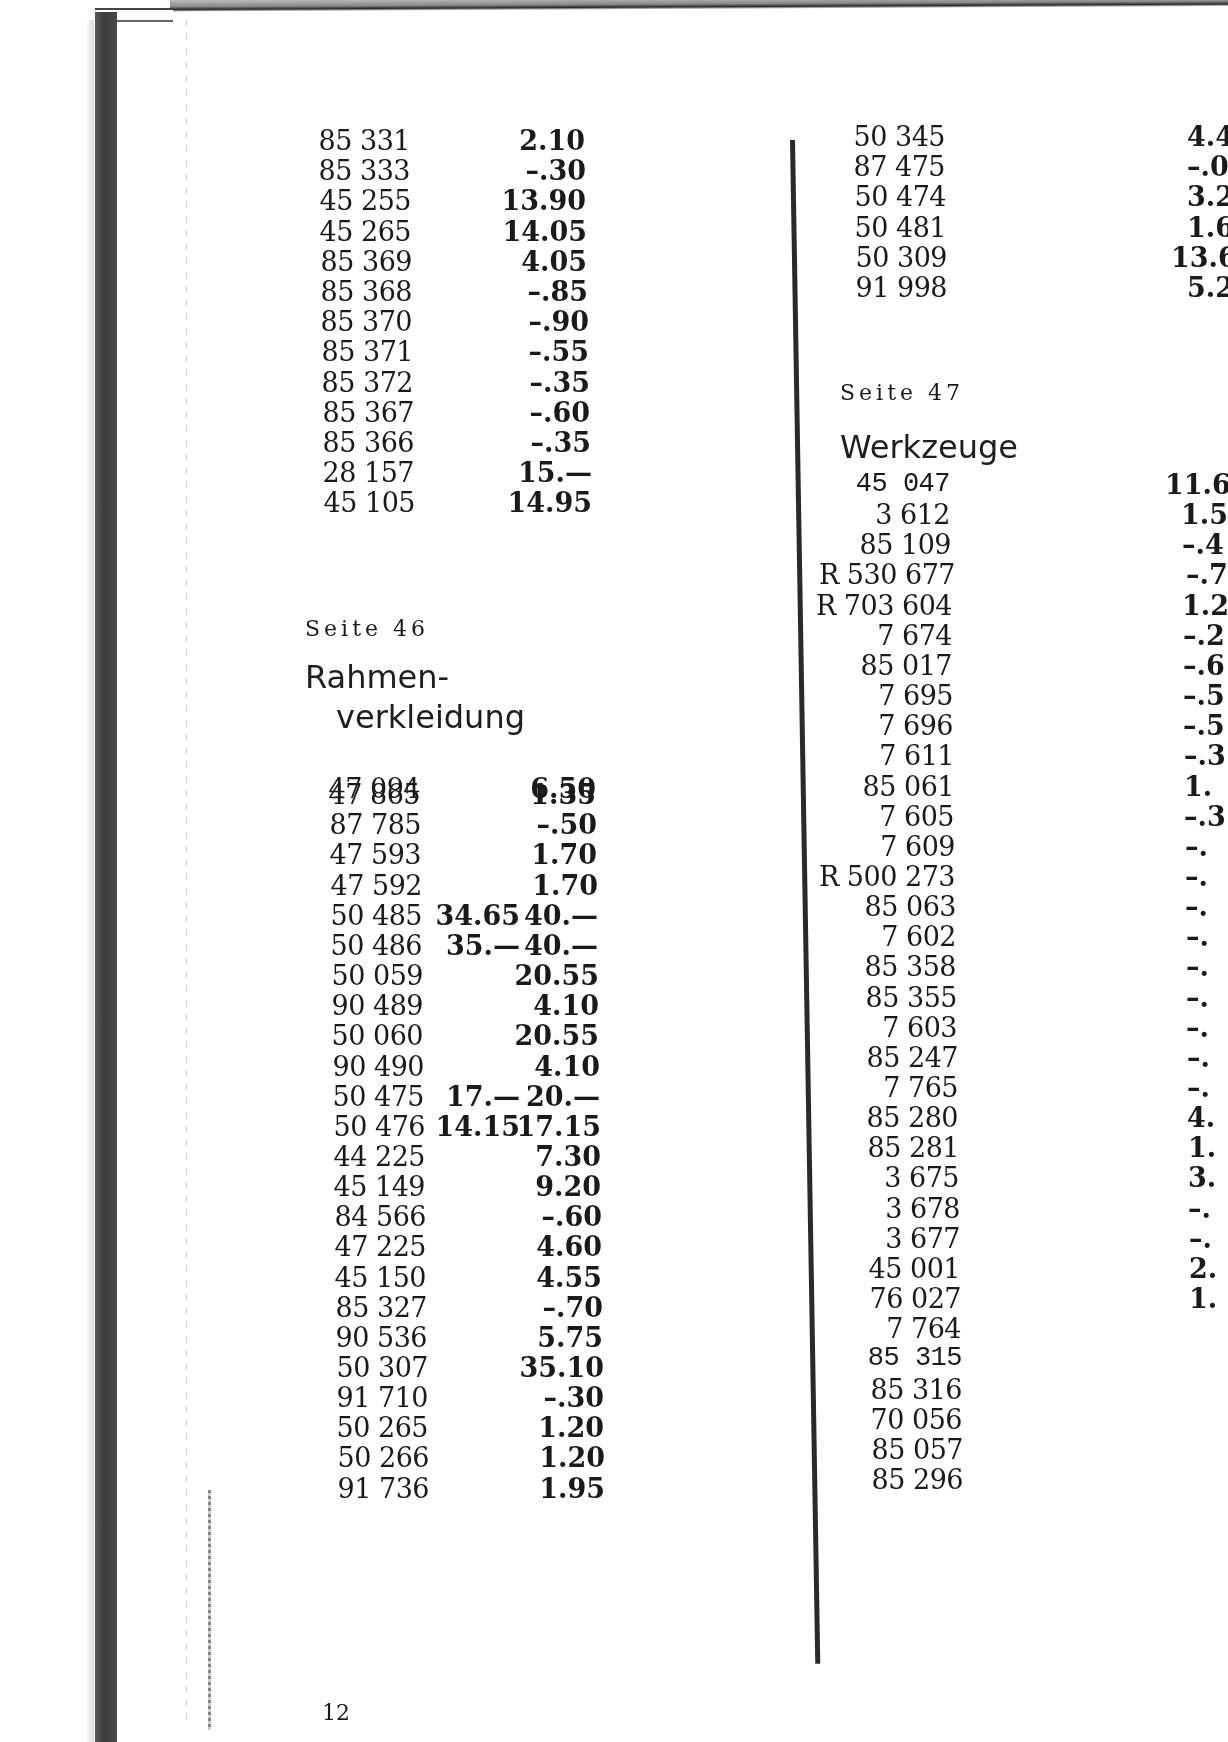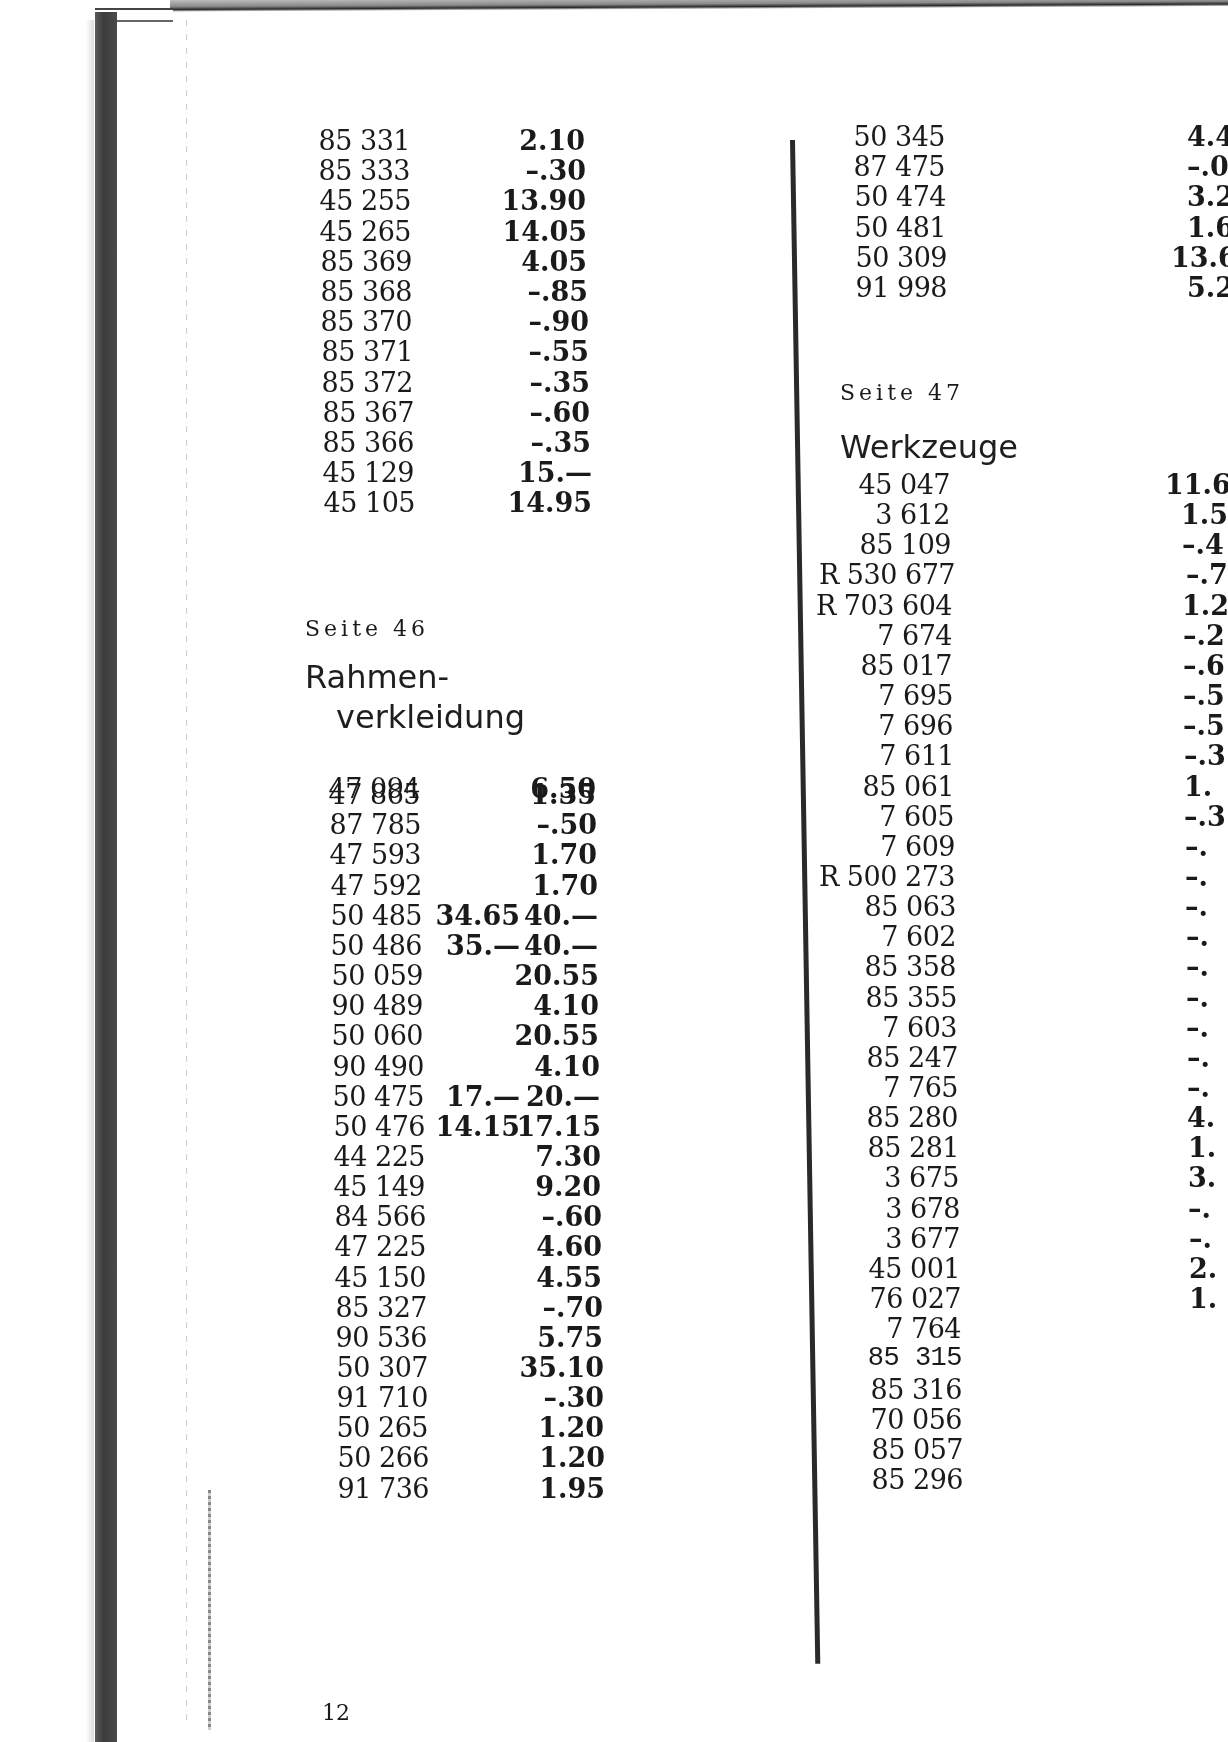--- a/index.html
+++ b/index.html
@@ -109,21 +109,21 @@
     </div>
     <div class="row" style="top: 395.8px; left: 0px; width: 1228px;">
       <span class="num" style="right: 814px;">85 367</span>
       <span class="price" style="right: 638px;">–.60</span>
     </div>
     <div class="row" style="top: 426px; left: 0px; width: 1228px;">
       <span class="num" style="right: 814px;">85 366</span>
       <span class="price" style="right: 637px;">–.35</span>
     </div>
     <div class="row" style="top: 456.2px; left: 0px; width: 1228px;">
-      <span class="num" style="right: 814px;">45 129</span>
+      <span class="num" style="right: 814px;">28 157</span>
       <span class="price" style="right: 636px;">15.—</span>
     </div>
     <div class="row" style="top: 486.4px; left: 0px; width: 1228px;">
       <span class="num" style="right: 813px;">45 105</span>
       <span class="price" style="right: 636px;">14.95</span>
     </div>
   </div>
 
 <div class="seite" style="left:305px; top:616px;">Seite 46</div>
 <div class="heading" style="left:305px; top:658px;">Rahmen-</div>
@@ -296,21 +296,21 @@
         <span class="price" style="position: absolute; left: 187px;">5.2</span>
       </div>
     </div>
   </div>
 
 <div class="seite" style="left:840px; top:380px;">Seite 47</div>
 <div class="heading" style="left:840px; top:468px; transform: translateY(-40px);">Werkzeuge</div>
 
 <div id="right-items">
     <div class="row" style="top: 468px; left: 0px; width: 1228px;">
-      <span class="num" style="right: 278px;">45 047</span>
+      <span class="num" style="right: 278px; font-family: Liberation Mono, monospace;">45 047</span>
       <div class="clipper" style="left: 1050px; width: 178px; top: 0px; height: 33px;">
         <span class="price" style="position: absolute; left: 115px;">11.6</span>
       </div>
     </div>
     <div class="row" style="top: 498.15px; left: 0px; width: 1228px;">
       <span class="num" style="right: 278px;">3 612</span>
       <div class="clipper" style="left: 1050px; width: 178px; top: 0px; height: 33px;">
         <span class="price" style="position: absolute; left: 131px;">1.5</span>
       </div>
     </div>

